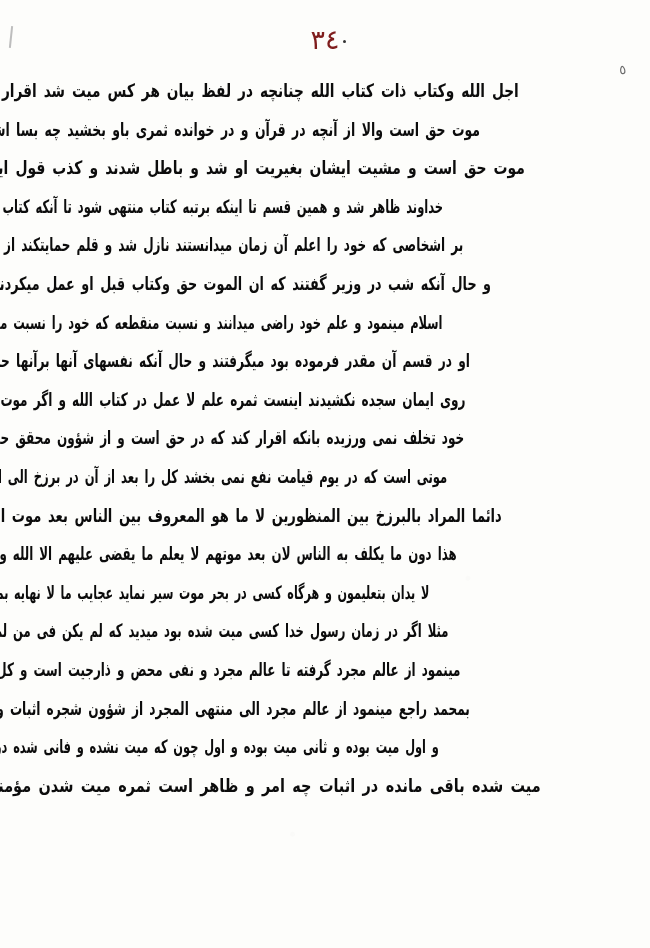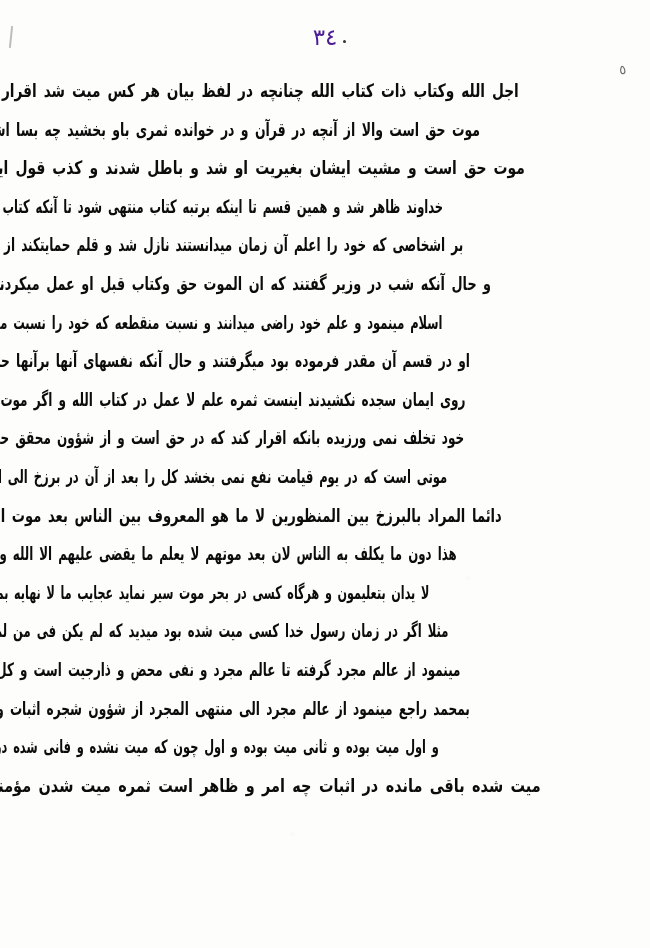--- a/index.html
+++ b/index.html
@@ -25,23 +25,23 @@
       radial-gradient(circle at 72% 61%, rgba(0,0,0,0.012) 0 2px, transparent 3px),
       radial-gradient(circle at 45% 88%, rgba(0,0,0,0.012) 0 2px, transparent 3px);
     pointer-events: none;
   }
   .page-number {
     position: absolute;
     top: 24px;
     left: 0;
     right: 0;
     text-align: center;
-    font-size: 23px;
+    font-size: 27px;
     letter-spacing: 1px;
-    color: #4c1d95;
+    color: #7f1d1d;
     font-family: "DejaVu Sans", sans-serif;
     direction: rtl;
   }
   .page-number-dot {
     position: absolute;
     top: 40px;
     left: 343px;
     width: 3px;
     height: 3px;
     border-radius: 50%;

